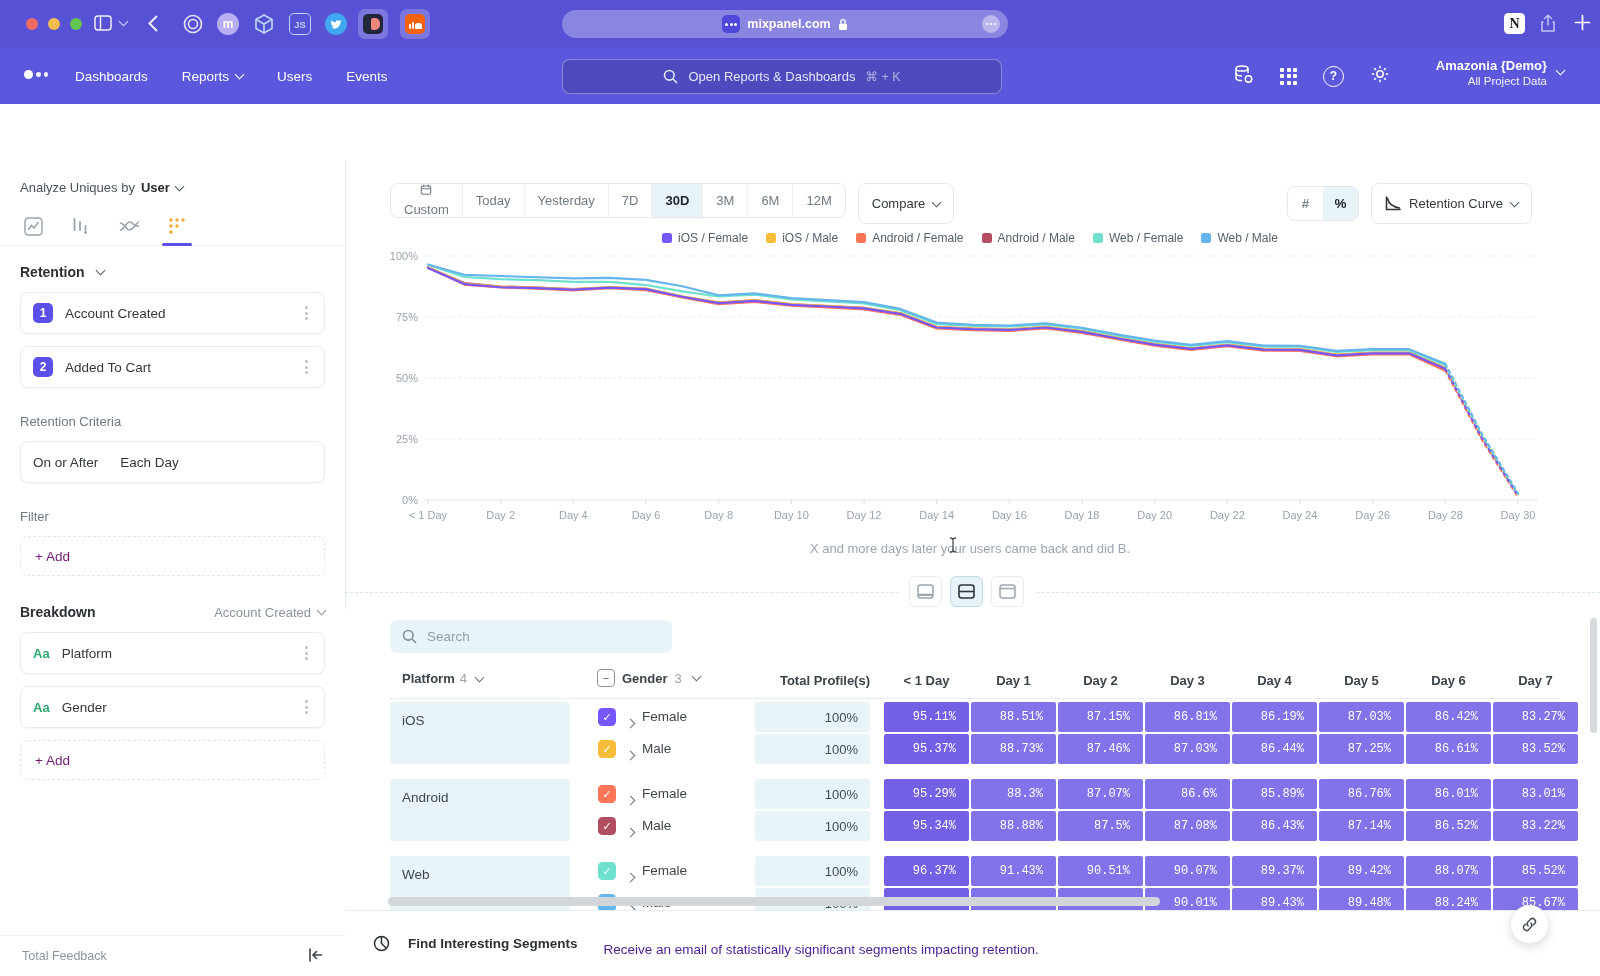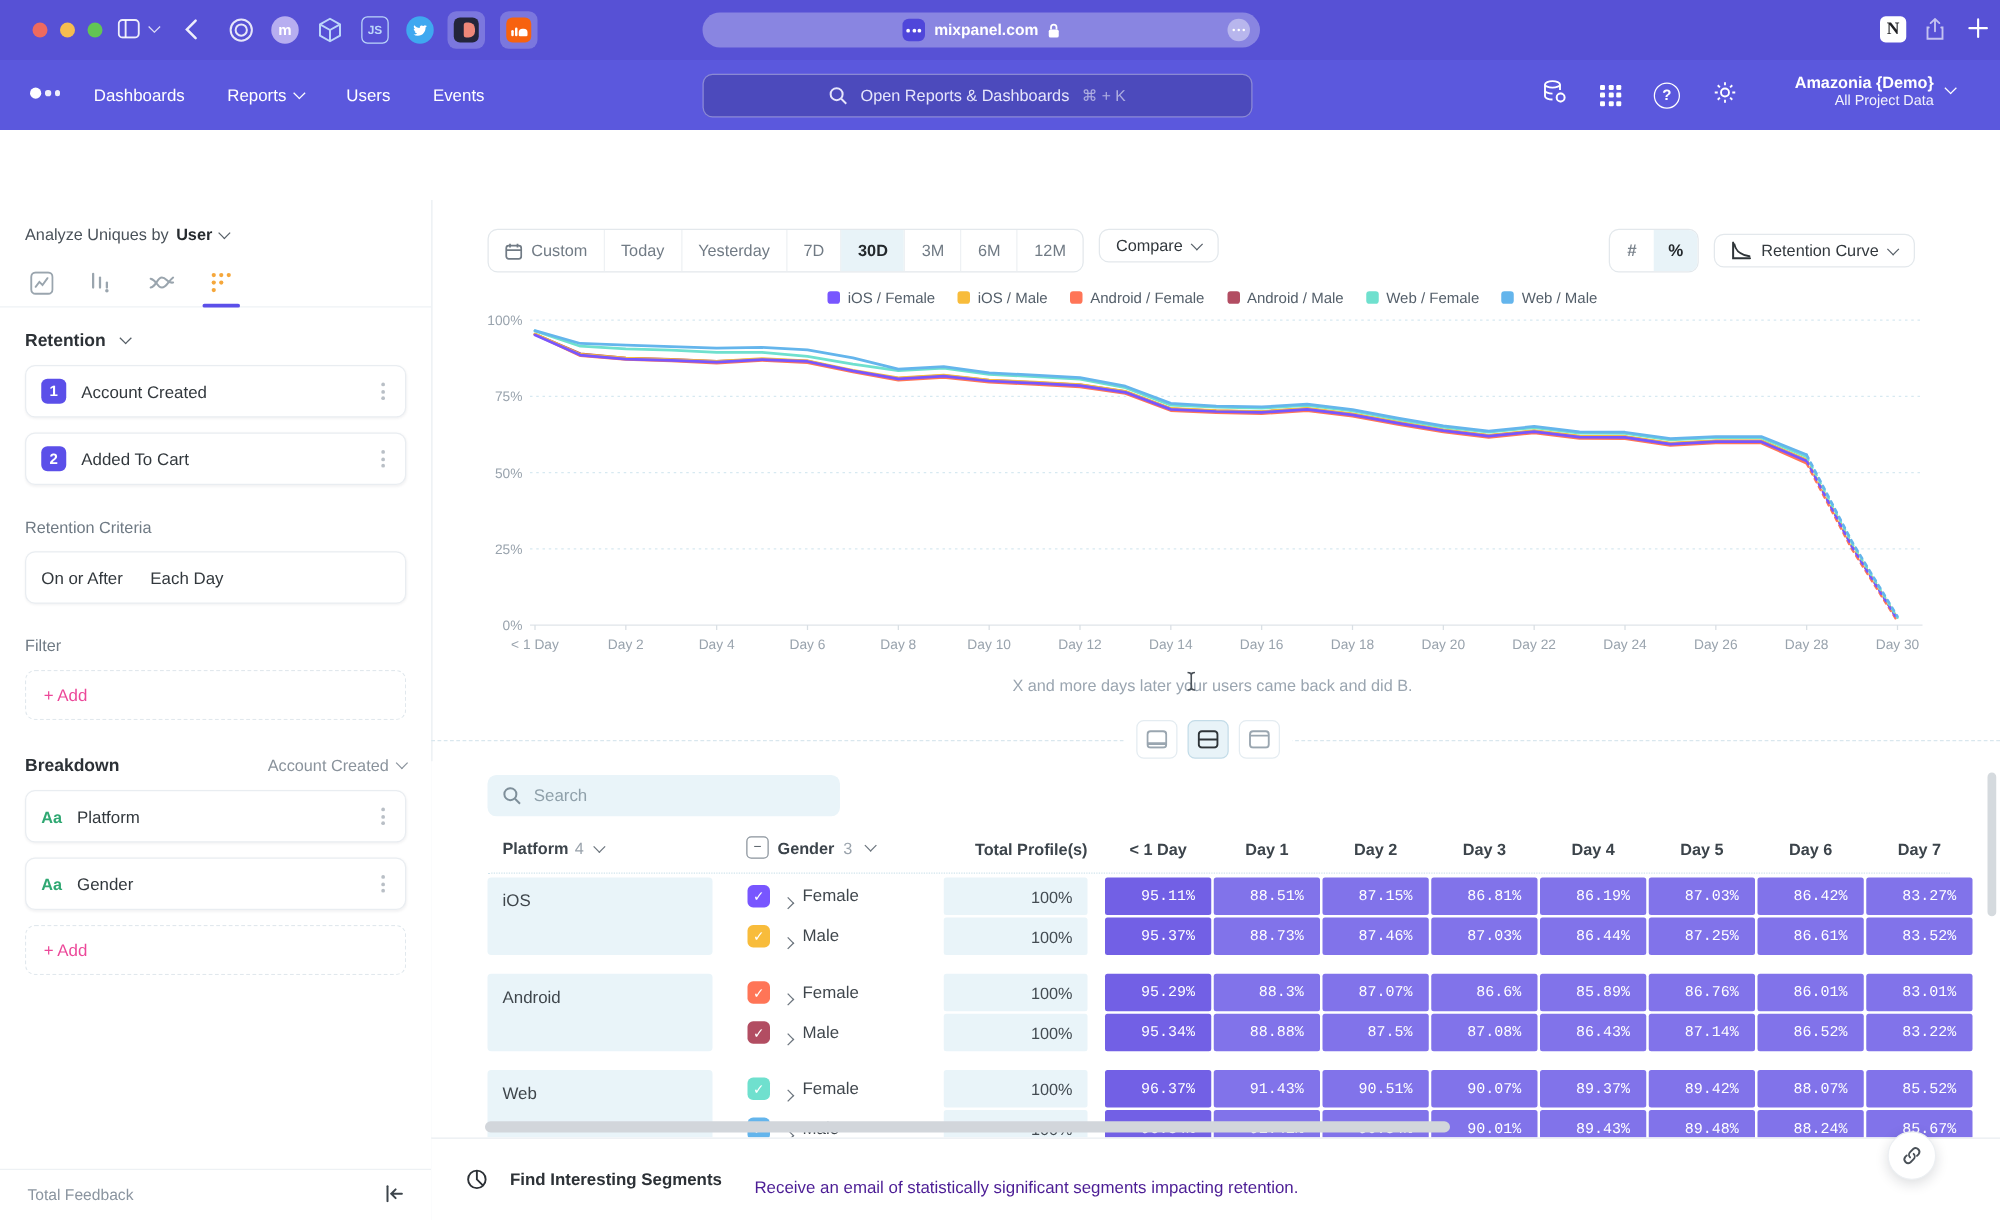--- a/index.html
+++ b/index.html
@@ -63,33 +63,33 @@
   .sb-sec-gray{margin:26px 20px 0;font-size:13px;color:#6f7a84;font-weight:400;}
   .sb-card{margin:12px 20px 0;height:40px;border:1px solid #e9edf1;border-radius:8px;background:#fff;
     box-shadow:0 1px 2px rgba(16,24,40,.05);display:flex;align-items:center;padding:0 12px;gap:12px;}
   .num-badge{width:20px;height:20px;border-radius:5px;background:#5b4fe9;color:#fff;font-size:12px;font-weight:700;
     display:flex;align-items:center;justify-content:center;}
   .aa-badge{color:#2fa872;font-size:13px;font-weight:700;}
   .sb-card .lbl{font-size:13.5px;color:#32383d;flex:1;}
   .kebab{display:flex;flex-direction:column;gap:2.5px;padding:4px;}
   .kebab i{width:3px;height:3px;border-radius:50%;background:#b9bfc6;}
   .sb-add{margin:12px 20px 0;height:38px;border:1.5px dashed #e1e8ed;border-radius:8px;display:flex;align-items:center;
-    padding:0 14px;color:#ec4899;font-size:13.5px;text-align:right;}
+    padding:0 14px;color:#701a75;font-size:13.5px;text-align:right;}
   .bd-row{margin:28px 20px 0;display:flex;align-items:center;justify-content:space-between;}
   .bd-sel{font-size:13px;color:#8a939c;display:flex;align-items:center;gap:7px;}
   .sb-foot{position:absolute;left:0;right:0;bottom:0;height:40px;border-top:1px solid #edf1f4;display:flex;align-items:center;
     justify-content:space-between;padding:0 22px;color:#8b95a0;font-size:12.5px;}
 
   
   .toolbar-left{position:absolute;left:390px;top:183px;display:flex;align-items:flex-start;gap:12px;}
   .range-group{display:inline-flex;border:1px solid #e3e8ec;border-radius:8px;height:33px;background:#fff;overflow:hidden;}
   .range-item{display:flex;align-items:center;gap:7px;padding:0 13px;font-size:13px;color:#717b85;border-left:1px solid #eef1f4;}
-  .range-item:first-child{border-left:none;}
+  .range-item:first-child{border-left:none;flex-direction:column;}
   .range-item.active{background:#e8f3f8;color:#23282c;font-weight:700;}
-  .btn{display:flex;align-items:center;gap:8px;height:27px;padding:0 13px;border:1px solid #e3e8ec;border-radius:8px;
+  .btn{display:flex;align-items:center;gap:8px;height:41px;padding:0 13px;border:1px solid #e3e8ec;border-radius:8px;
     background:#fff;font-size:13px;color:#32383d;box-sizing:border-box;}
   .toolbar-right{position:absolute;right:68px;top:183px;display:flex;align-items:center;gap:12px;}
   .toggle-group{display:inline-flex;border:1px solid #e3e8ec;border-radius:8px;height:33px;overflow:hidden;background:#fff;}
   .tg-seg{width:35px;display:flex;align-items:center;justify-content:center;font-size:13.5px;font-weight:600;color:#7a838c;}
   .tg-seg.active{background:#e8f3f8;color:#23282c;}
 
   
   .legend{position:absolute;left:390px;top:231px;width:1160px;display:flex;justify-content:center;gap:18px;}
   .lg-item{display:flex;align-items:center;gap:6px;font-size:12px;color:#545f6a;}
   .lg-sw{width:10px;height:10px;border-radius:2.5px;}

